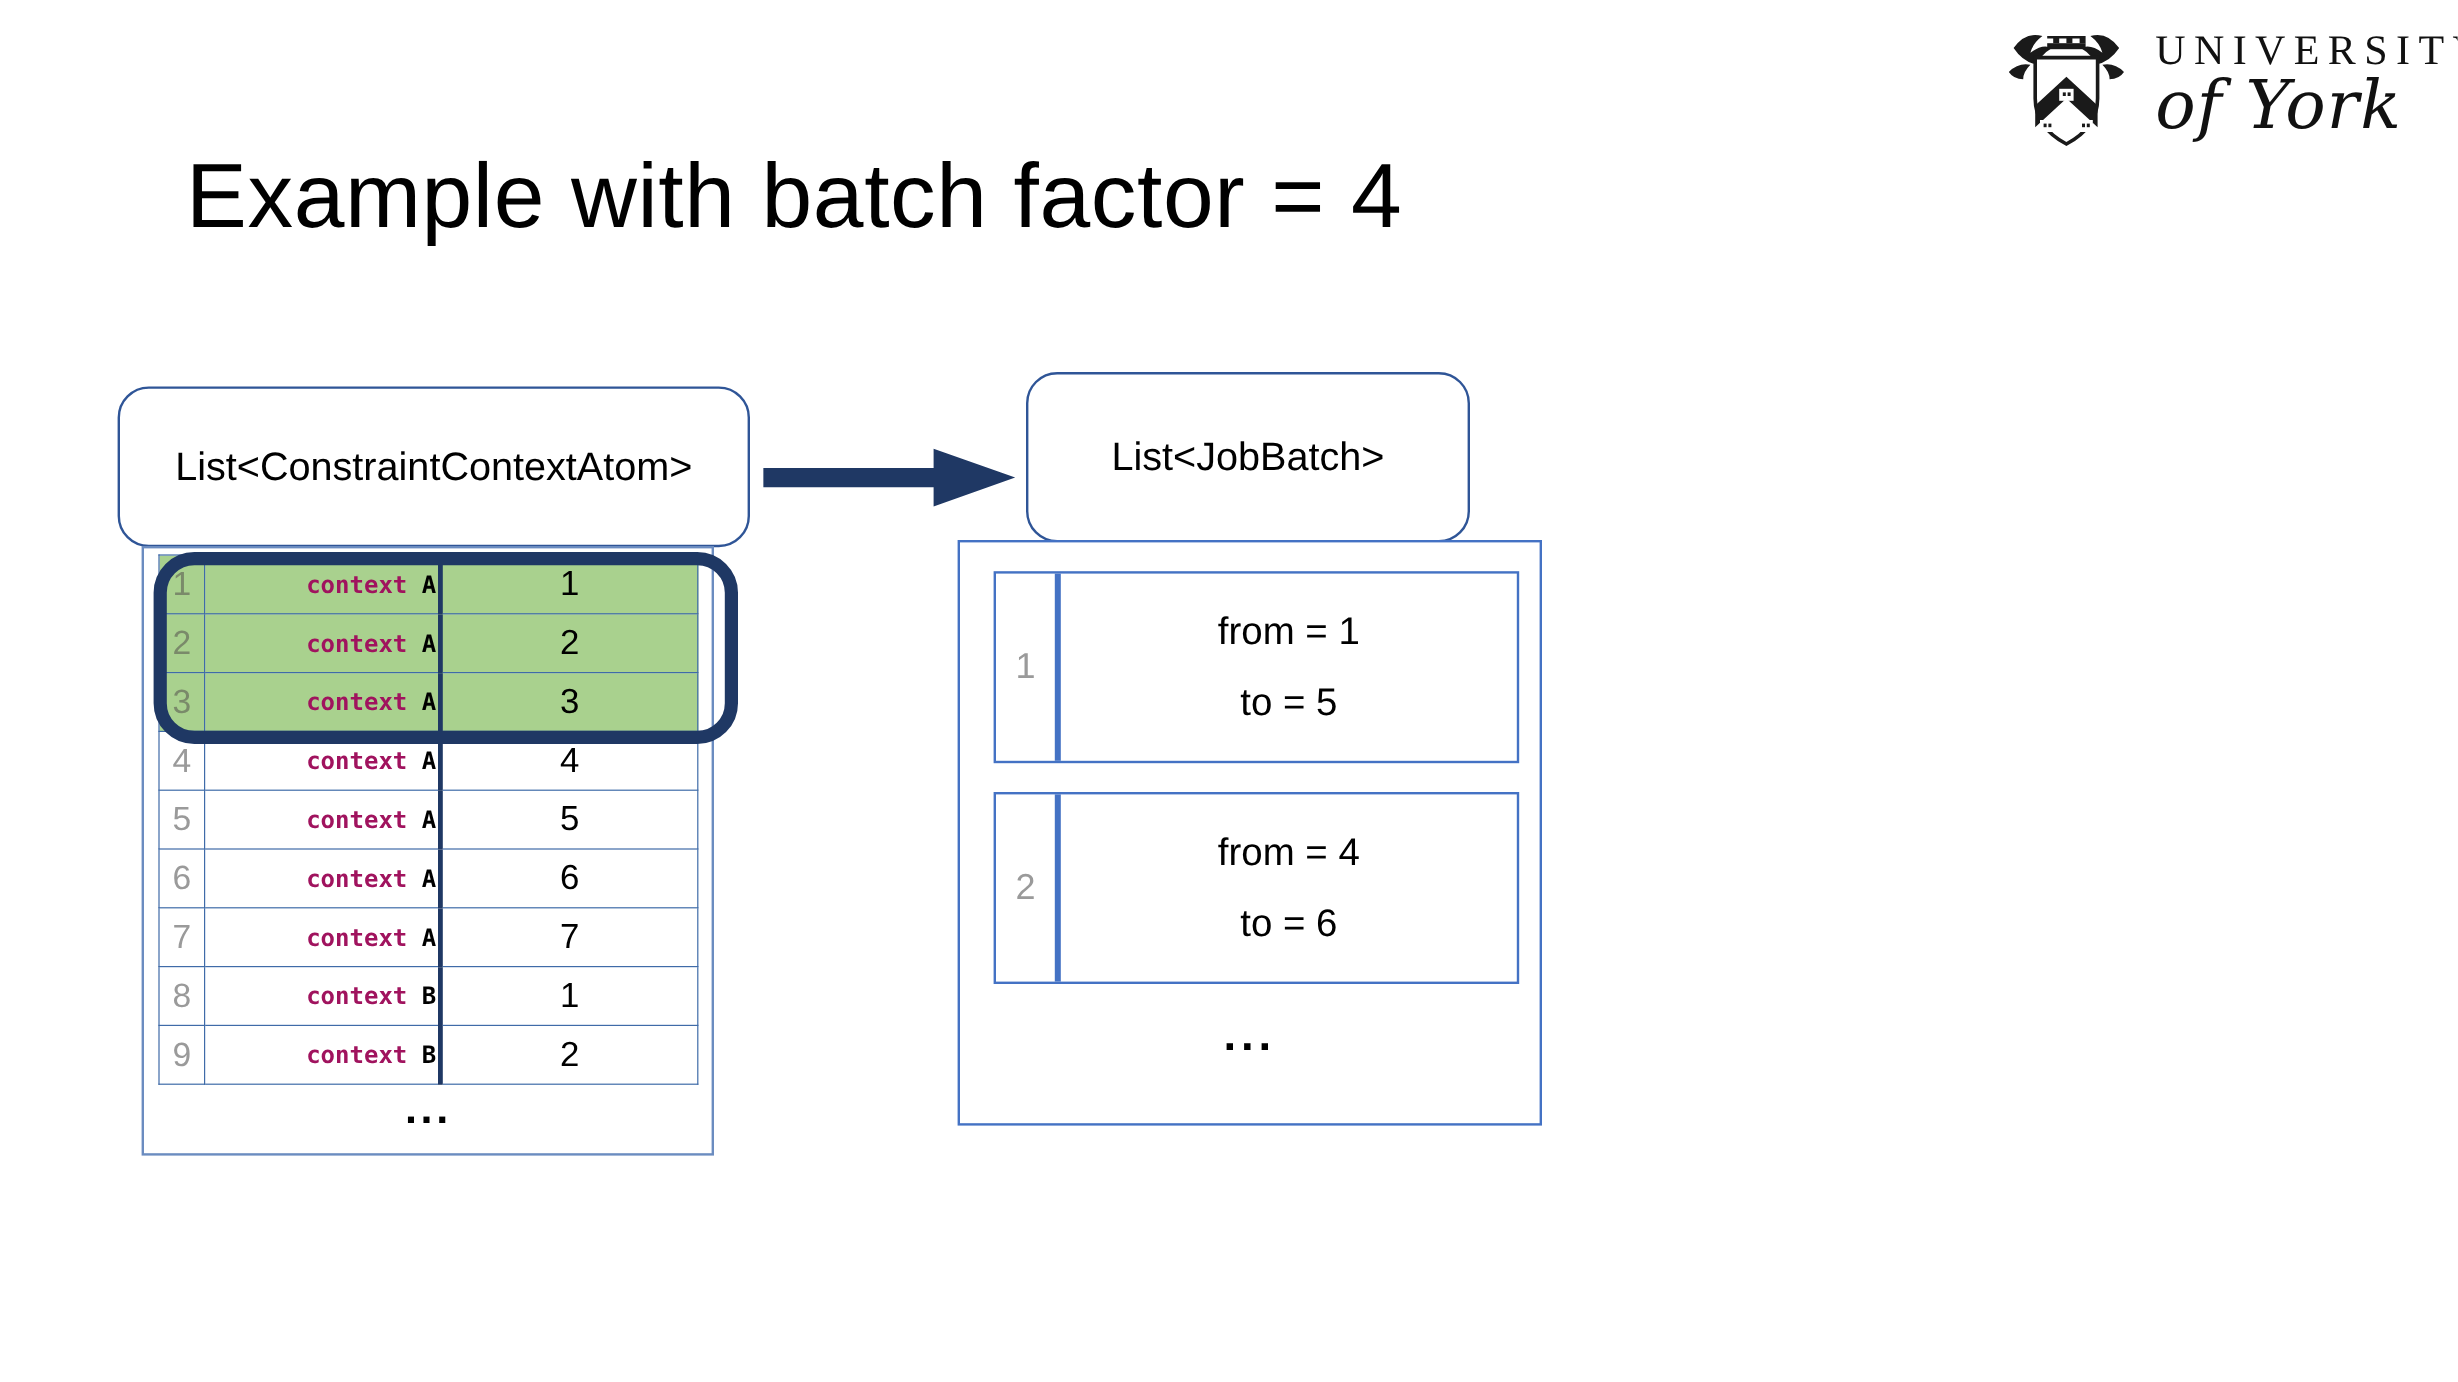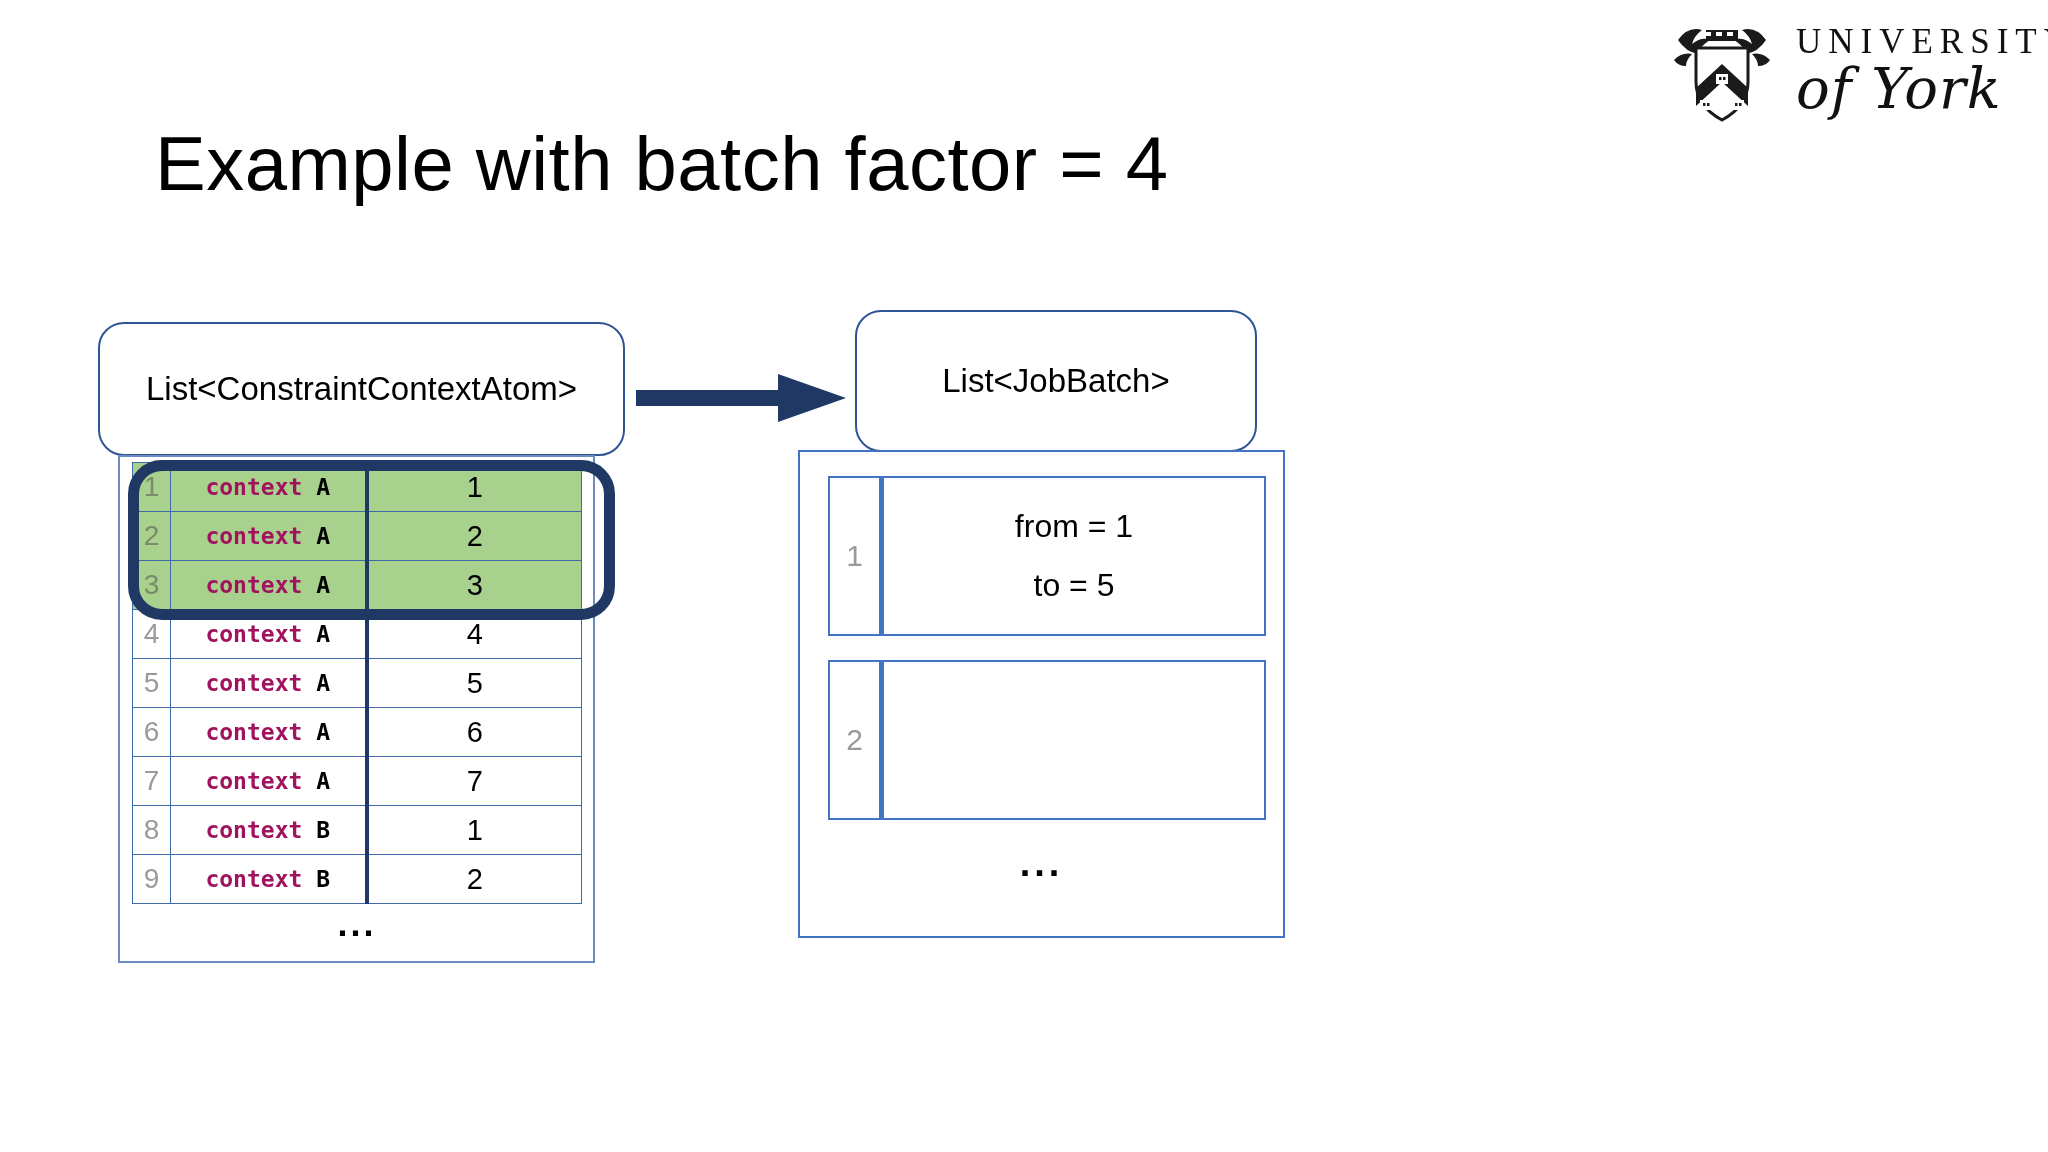--- a/index.html
+++ b/index.html
@@ -81,21 +81,21 @@
   }
   #box-source {
     left: 98px;
     top: 322px;
     width: 527px;
     height: 134px;
   }
   #box-target {
     left: 855px;
     top: 310px;
-    width: 402px;
+    width: 370px;
     height: 142px;
   }
 
   
   #arrow {
     position: absolute;
     left: 636px;
     top: 372px;
     width: 210px;
     height: 52px;
@@ -127,24 +127,24 @@
     background: #ffffff;
   }
   #atoms-table td.idx {
     width: 38px;
     text-align: center;
     color: #9a9a9a;
     font-size: 28px;
   }
   #atoms-table td.ctx {
     width: 196px;
-    text-align: center;
+    text-align: right;
     font-family: "DejaVu Sans Mono", monospace;
     font-weight: bold;
-    font-size: 23px;
+    font-size: 20px;
     border-right: 4px solid #1F3864;
   }
   #atoms-table td.ctx .kw { color: #A0135E; }
   #atoms-table td.ctx .nm { color: #000000; }
   #atoms-table td.val {
     text-align: center;
     font-size: 29px;
     color: #000000;
   }
   #atoms-table tr.hl td { background: #A9D18E; }
@@ -371,15 +371,19 @@
 <div id="batches-frame">
   <div class="batch-row" id="batch-row-1">
     <div class="batch-idx">1</div>
     <div class="batch-body">
       <span>from = 1</span>
       <span>to = 5</span>
     </div>
   </div>
   <div class="batch-row" id="batch-row-2">
     <div class="batch-idx">2</div>
+    <div class="batch-body">
+      <span>from = 4</span>
+      <span>to = 6</span>
+    </div>
   </div>
   <div id="batches-ellipsis">...</div>
 </div>
 
 </body></html>

